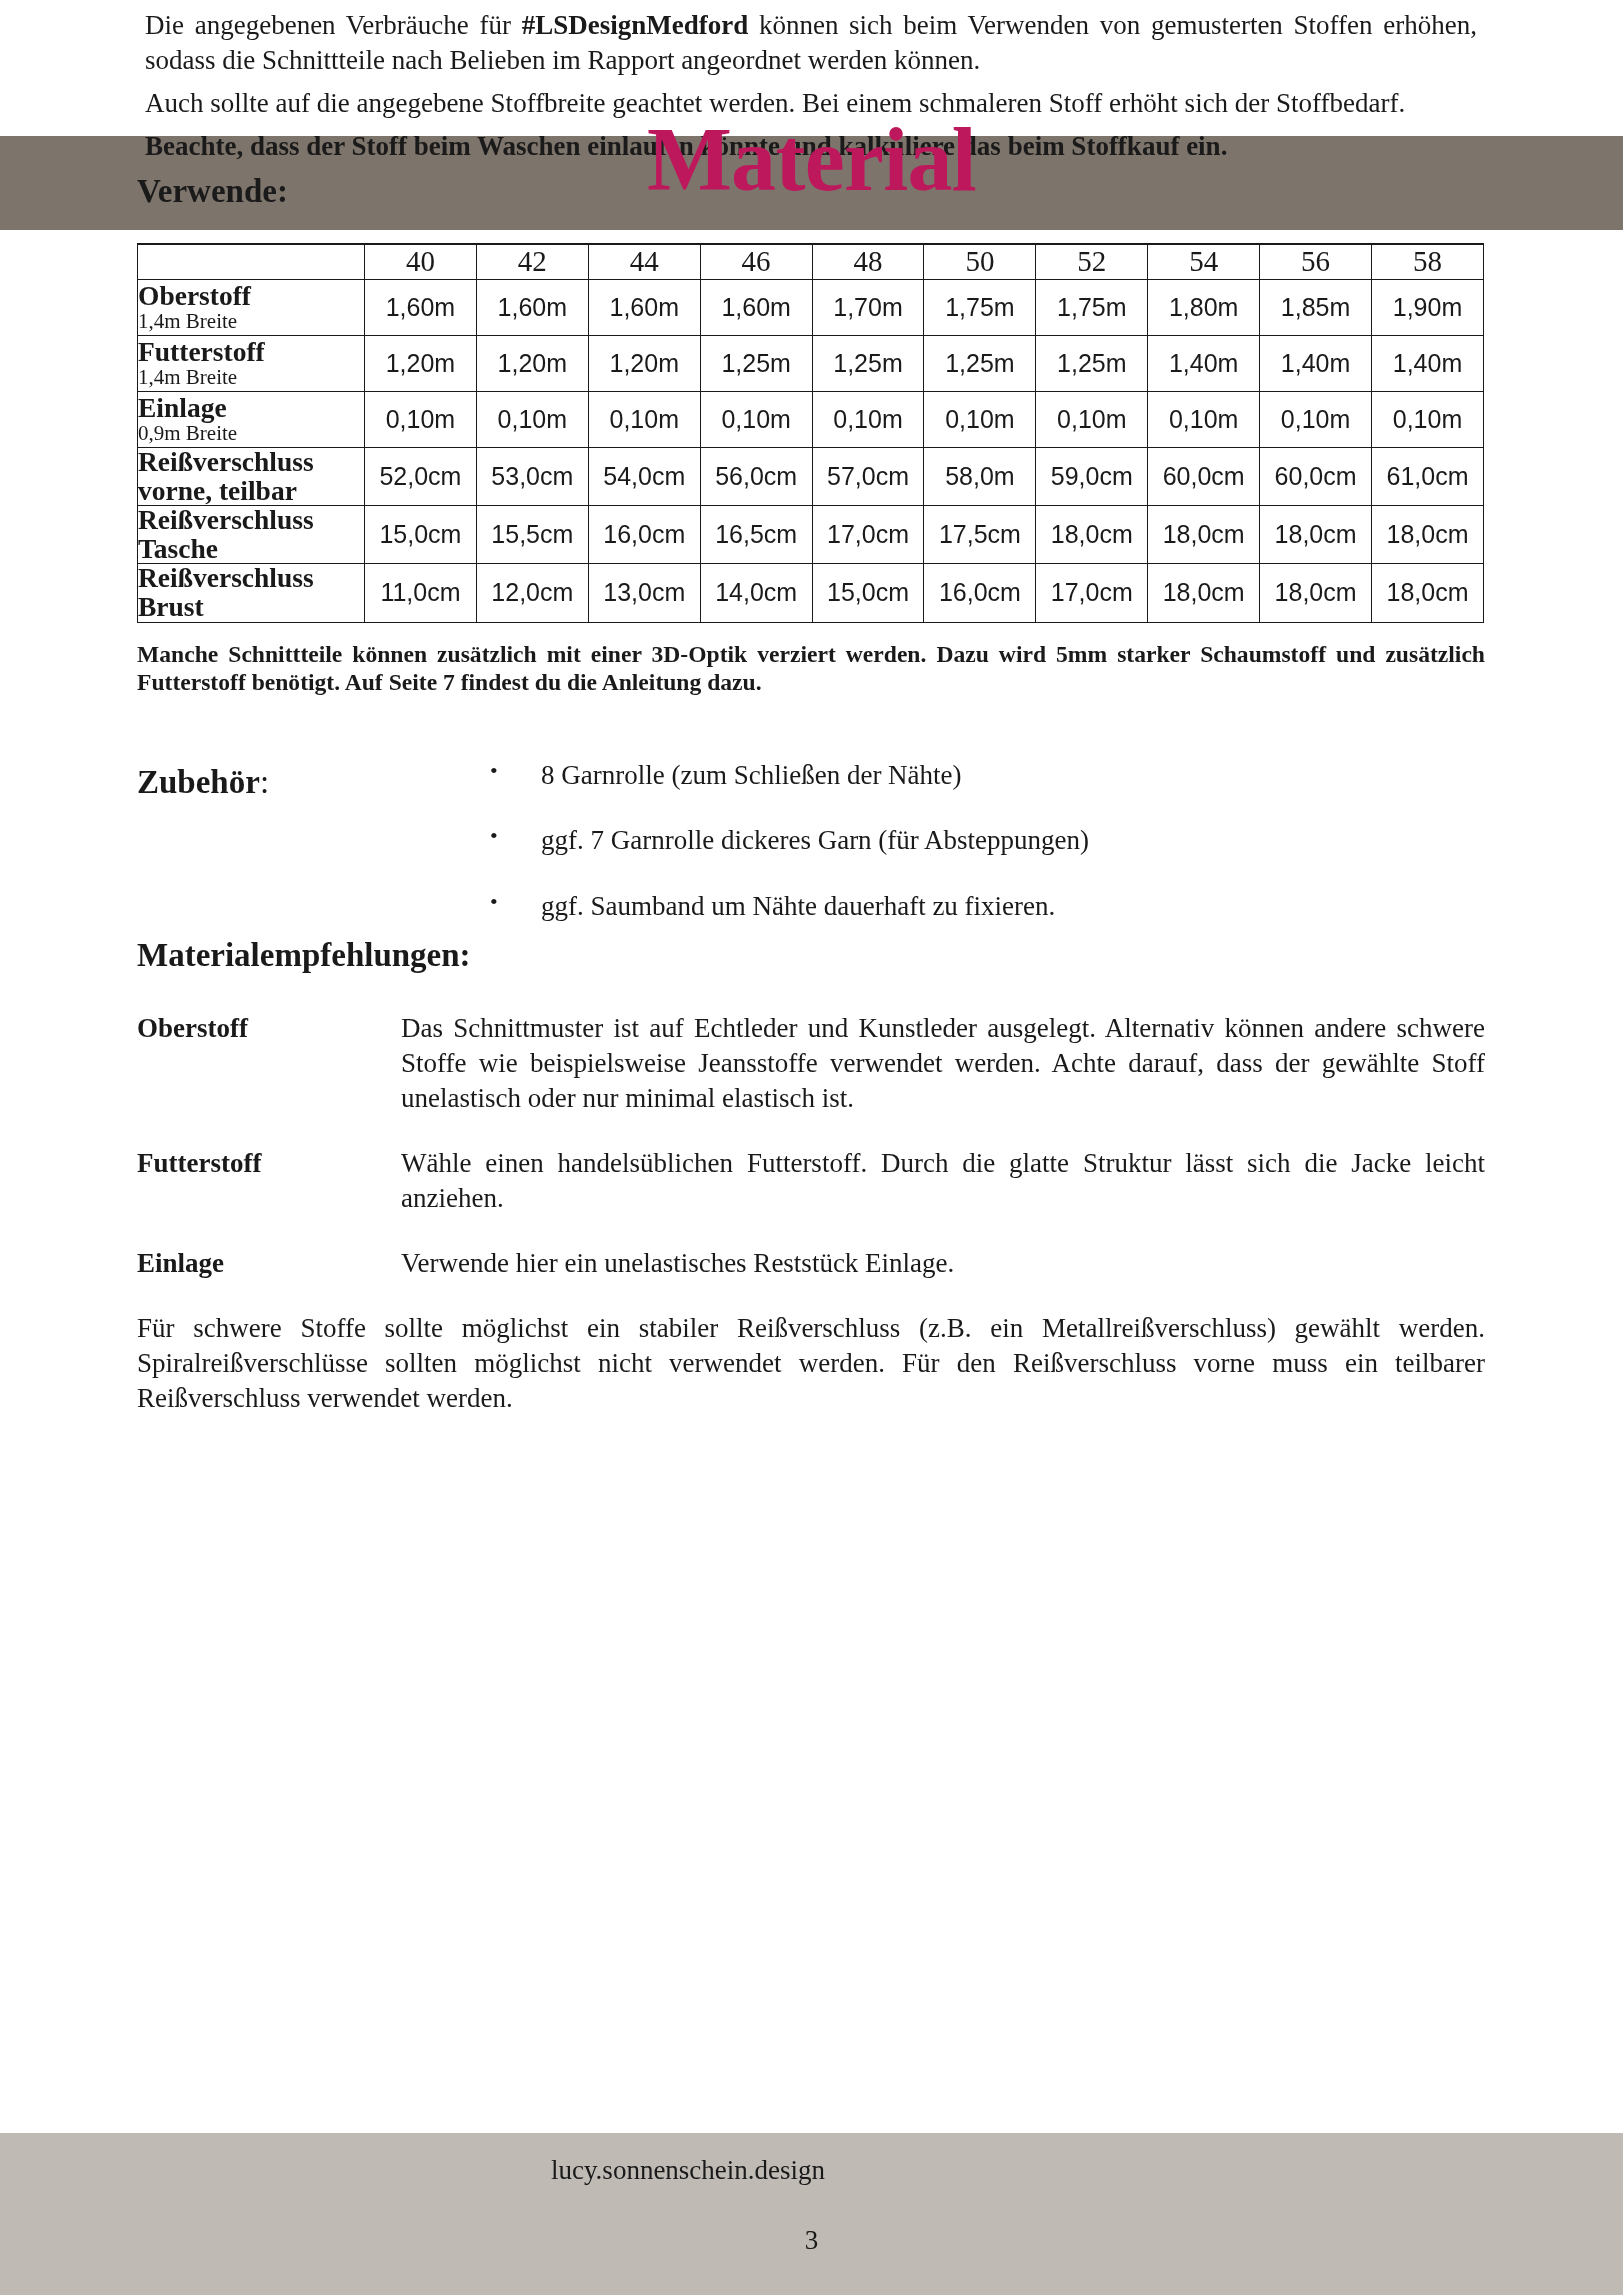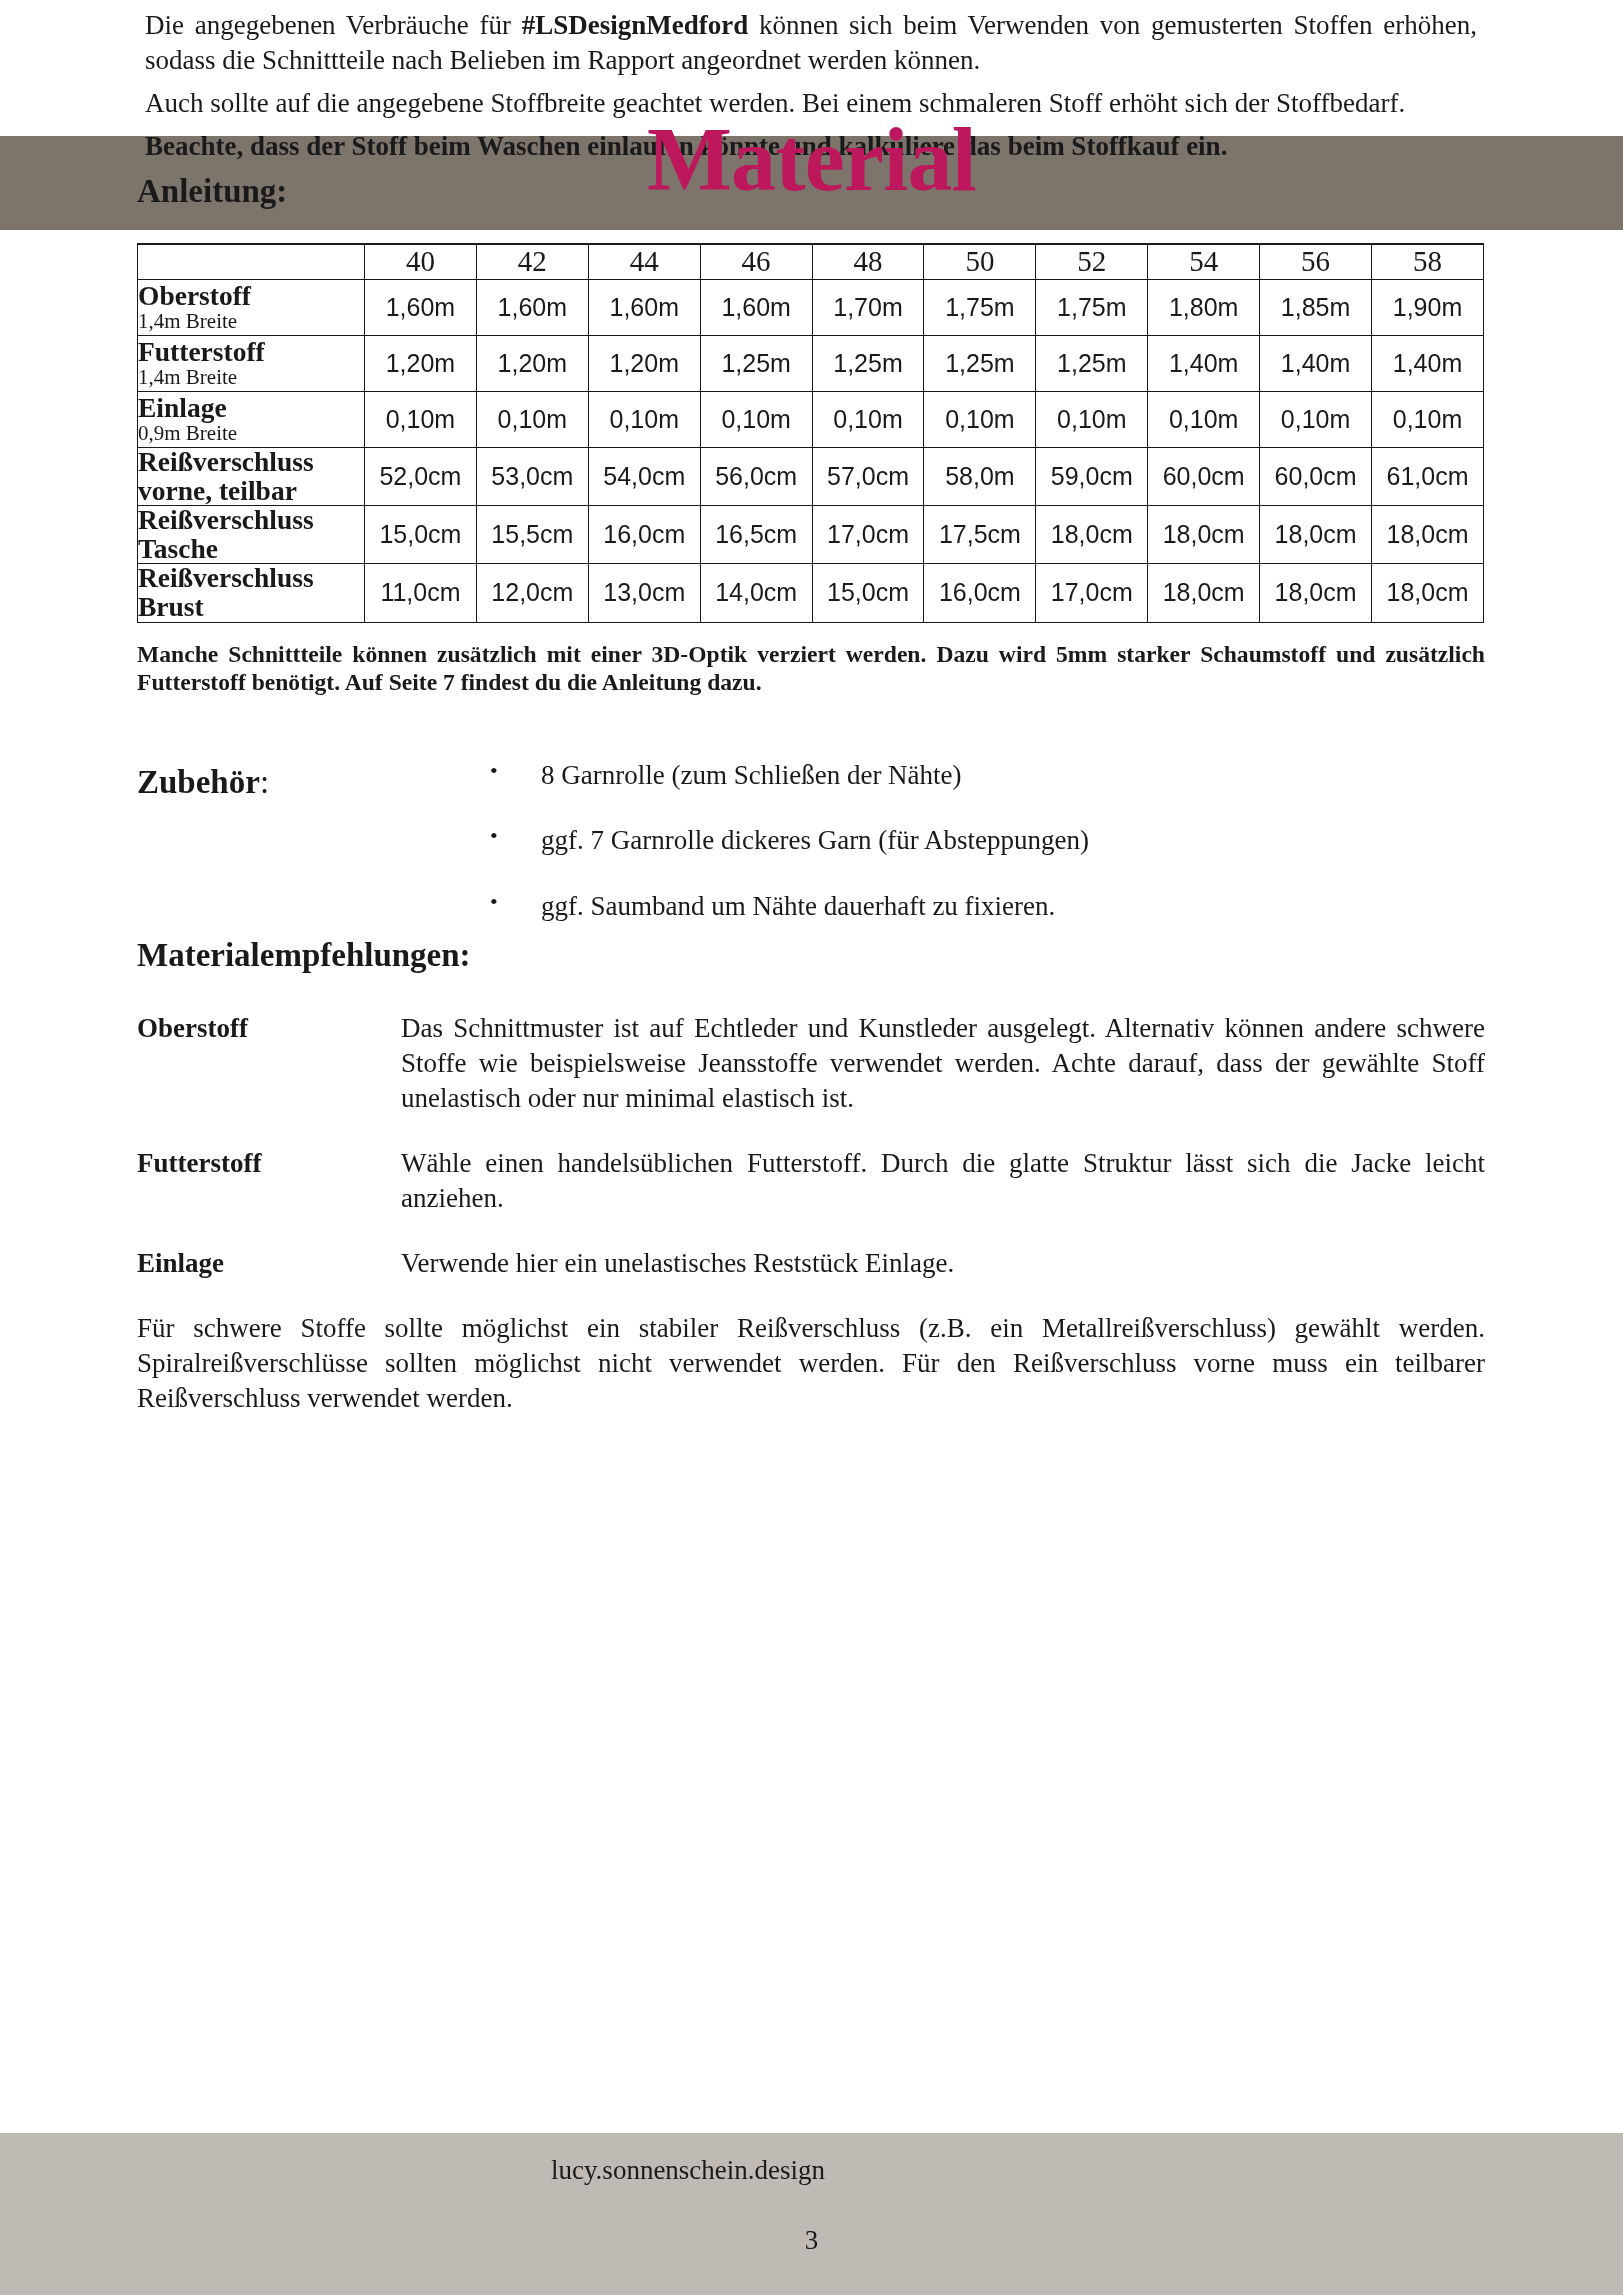--- a/index.html
+++ b/index.html
@@ -221,21 +221,21 @@
 <div class="header-title">Material</div>
 
 <div class="content">
 
   <p class="para sp-intro1"><span>Die angegebenen Verbräuche für </span><span class="bold">#LSDesignMedford</span><span> können sich beim Verwenden von gemusterten Stoffen erhöhen, sodass die Schnittteile nach Belieben im Rapport angeordnet werden können.</span></p>
 
   <p class="para sp-intro2">Auch sollte auf die angegebene Stoffbreite geachtet werden. Bei einem schmaleren Stoff erhöht sich der Stoffbedarf.</p>
 
   <p class="para sp-intro3 bold">Beachte, dass der Stoff beim Waschen einlaufen könnte und kalkuliere das beim Stoffkauf ein.</p>
 
-  <h2 class="section-heading sp-meterware">Anleitung:</h2>
+  <h2 class="section-heading sp-meterware">Verwende:</h2>
 
   <table class="size-table">
     <thead>
       <tr>
         <th class="corner"></th>
         <th class="size-head">40</th>
         <th class="size-head">42</th>
         <th class="size-head">44</th>
         <th class="size-head">46</th>
         <th class="size-head">48</th>

